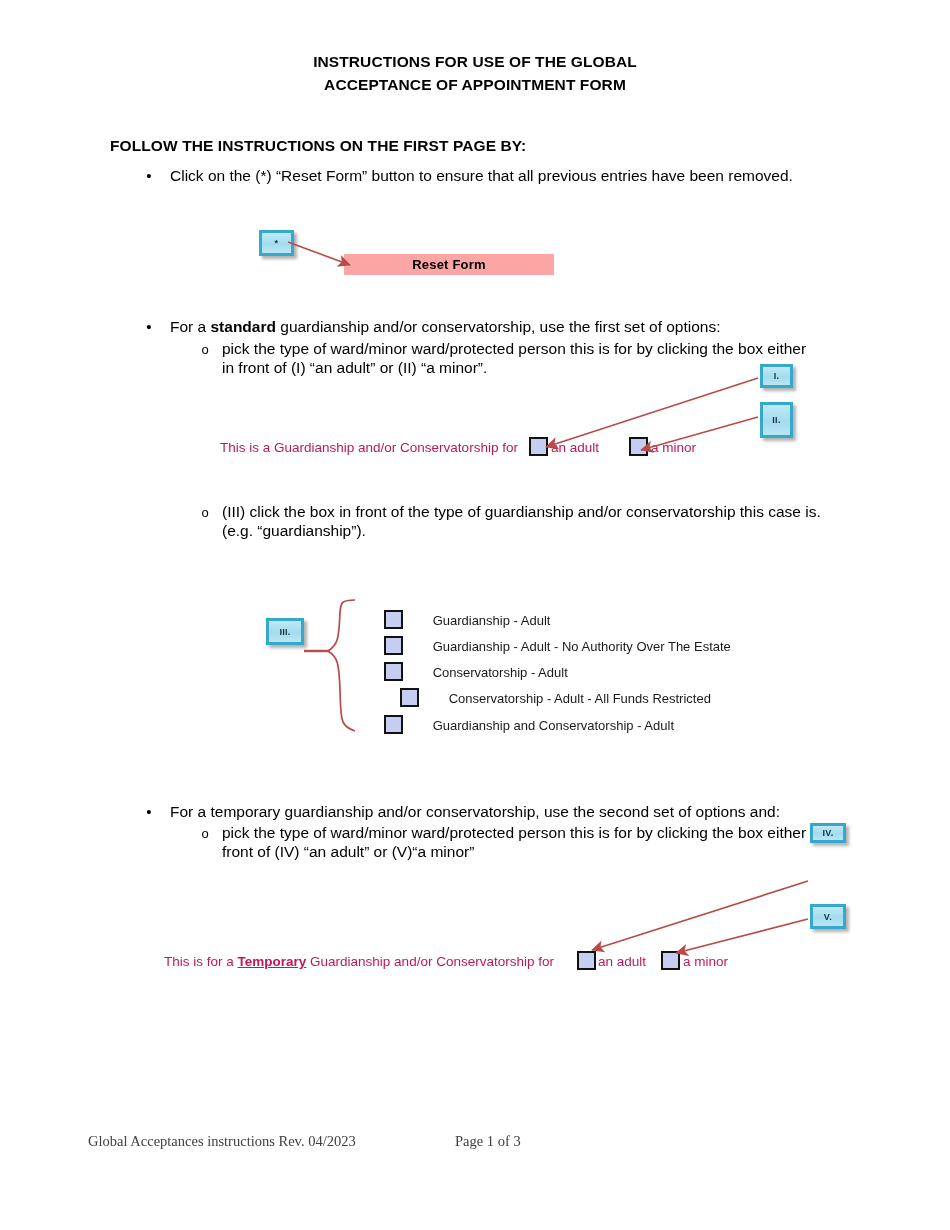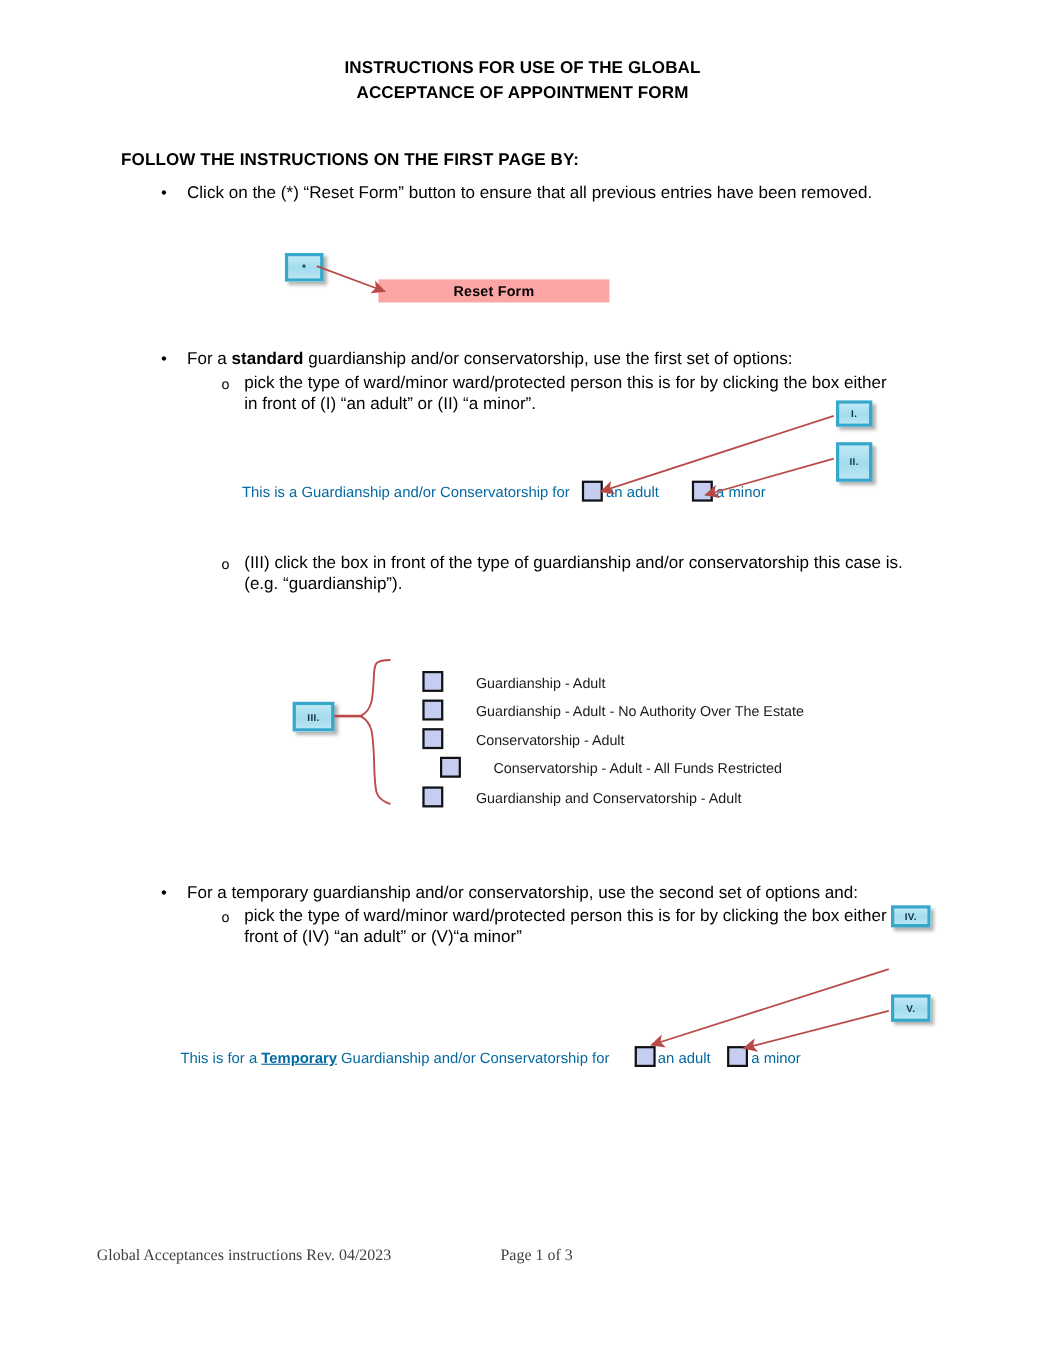--- a/index.html
+++ b/index.html
@@ -68,21 +68,21 @@
   .sub-row .btext {
     margin-left: 46px;
     line-height: 19px;
   }
   b.bold { font-weight: bold; }
 
   
   .form-line {
     position: absolute;
     font-size: 13.5px;
-    color: #0369a1;
+    color: #be185d;
     white-space: nowrap;
     line-height: 18px;
   }
   .form-line .u-bold {
     font-weight: bold;
     text-decoration: underline;
   }
   .fcheck-abs {
     position: absolute;
     width: 19px;
@@ -240,21 +240,21 @@
   </div>
   <div class="opt-row" style="top:688px;padding-left:16px;">
     <span class="opt-box"></span>
     <span class="opt-label">Conservatorship - Adult - All Funds Restricted</span>
   </div>
   <div class="opt-row" style="top:715px;">
     <span class="opt-box"></span>
     <span class="opt-label">Guardianship and Conservatorship - Adult</span>
   </div>
 
-  <div class="callout" style="left:266px; top:638px; width:38px; height:27px;">
+  <div class="callout" style="left:266px; top:618px; width:38px; height:27px;">
     <span>III.</span>
   </div>
 
   <div class="bullet-row" style="left:110px; top:801px; width:720px;">
     <span class="marker" style="left:28px;">•</span>
     <span class="btext">For a temporary guardianship and/or conservatorship, use the second set of options and:</span>
   </div>
   <div class="bullet-row sub-row" style="left:176px; top:823px; width:660px;">
     <span class="marker" style="left:18px;">o</span>
     <span class="btext">pick the type of ward/minor ward/protected person this is for by clicking the box either in front of (IV) “an adult” or (V)“a minor”</span>

